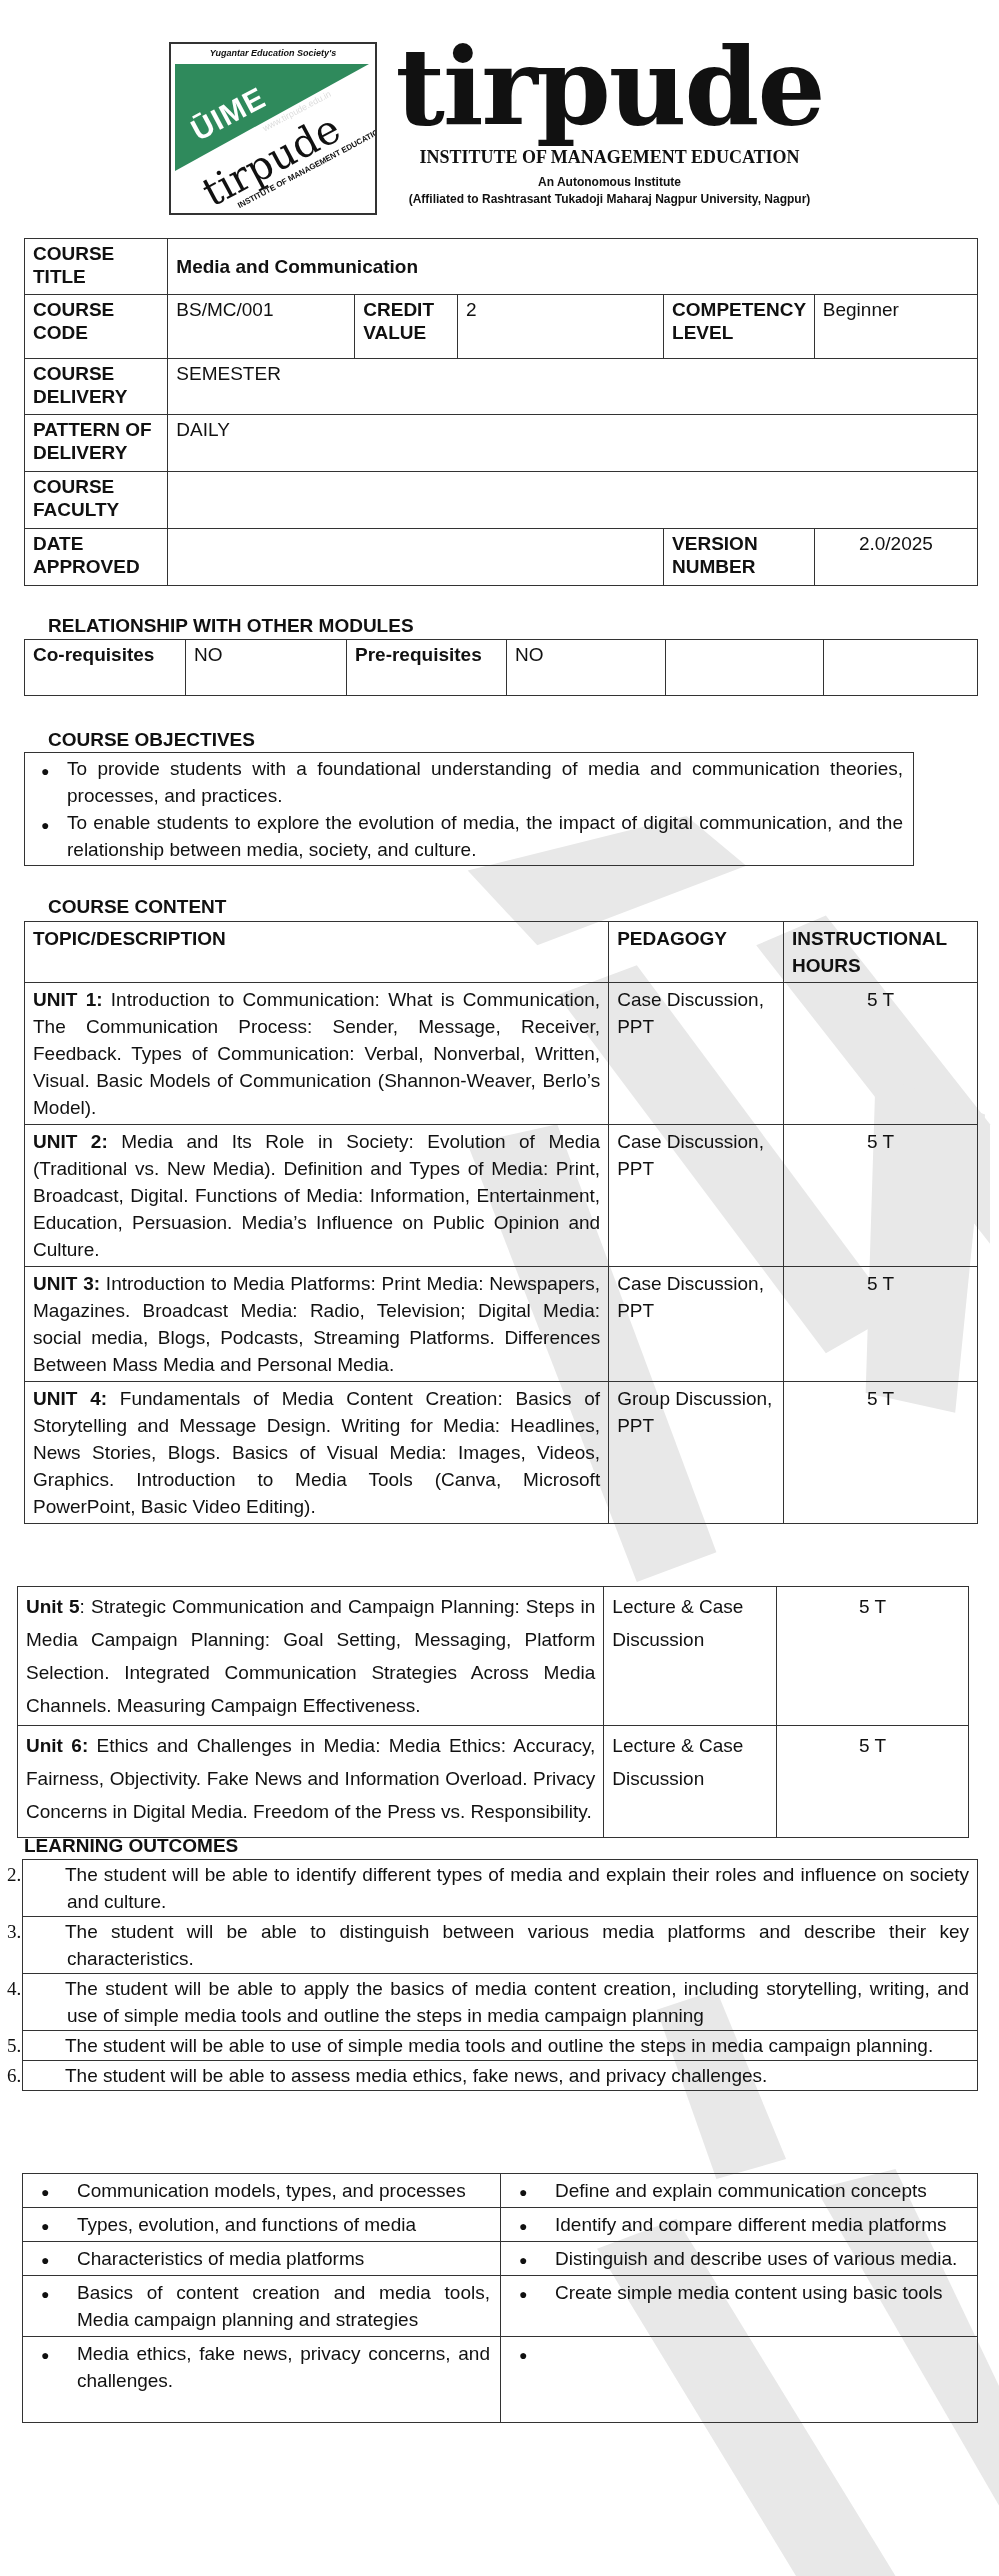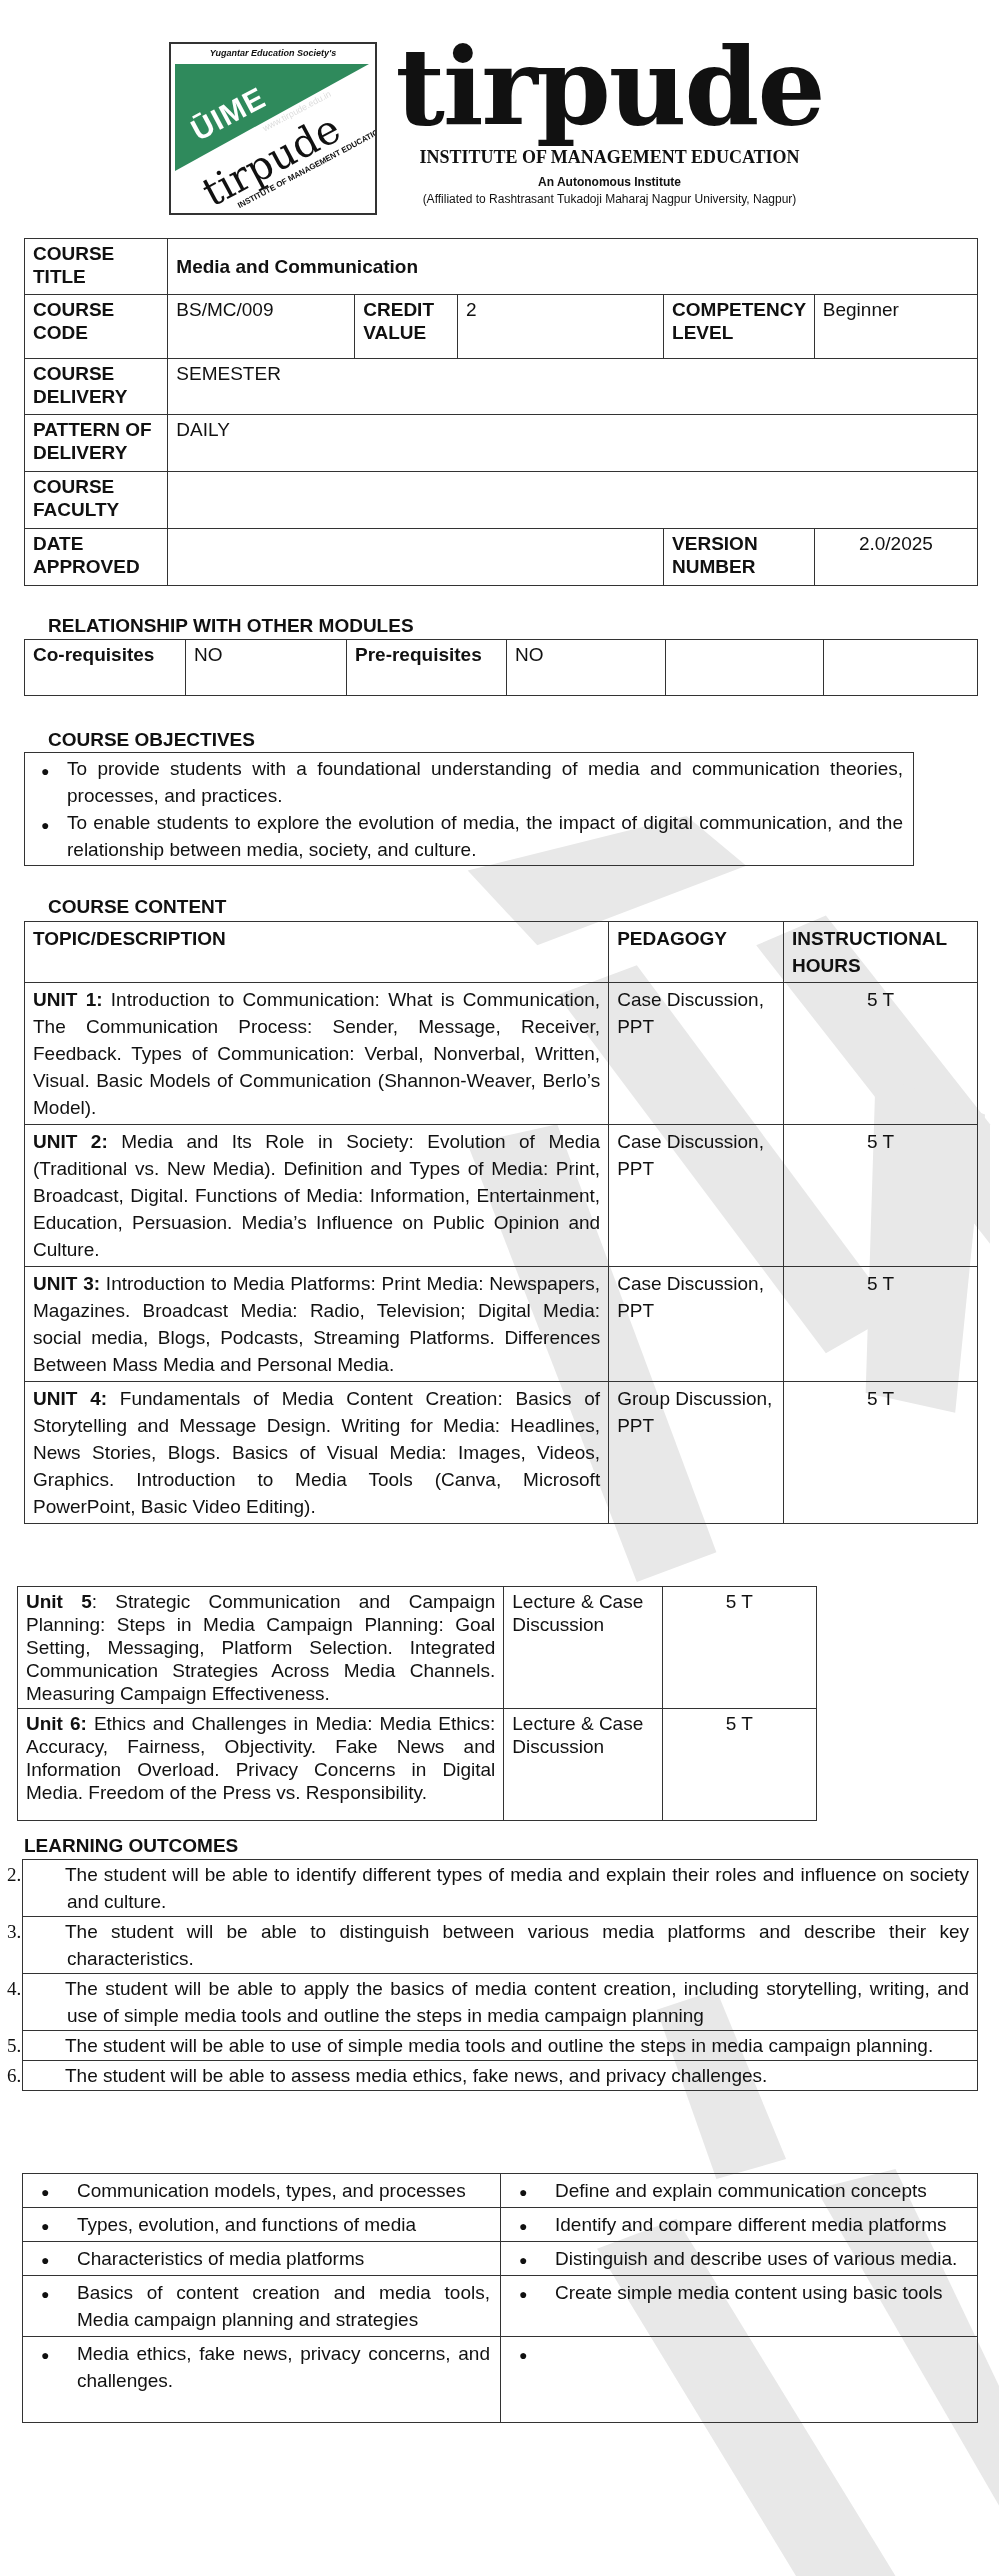--- a/index.html
+++ b/index.html
@@ -17,21 +17,21 @@
   .logo-soc { position: absolute; top: 4px; left: 0; width: 100%; text-align: center; font-size: 9px; font-weight: bold; font-style: italic; }
   .logo-green { position: absolute; left: 4px; top: 20px; width: 194px; height: 107px; background: #2f8a5c; clip-path: polygon(0 0, 100% 0, 0 100%); }
   .logo-vime { position: absolute; left: 18px; top: 52px; color: #fff; font-weight: bold; font-size: 30px; transform: rotate(-28deg); letter-spacing: 1px; }
   .logo-url { position: absolute; left: 88px; top: 62px; color: #ddd; font-size: 9px; transform: rotate(-28deg); }
   .logo-tirpude { position: absolute; left: 26px; top: 92px; font-family: "DejaVu Serif", serif; font-size: 40px; transform: rotate(-28deg); color: #111; }
   .logo-inst { position: absolute; left: 58px; top: 119px; font-size: 8px; font-weight: bold; transform: rotate(-28deg); white-space: nowrap; }
   .brand { position: absolute; left: 224px; top: 0; width: 433px; text-align: center; }
   .brand-name { font-family: "DejaVu Serif", serif; font-weight: bold; font-size: 107px; line-height: 109px; letter-spacing: -2px; color: #111; }
   .brand-inst { font-family: "Liberation Serif", serif; font-weight: bold; font-size: 18px; margin-top: 6px; }
   .brand-auto { font-family: "Liberation Sans Narrow", "Liberation Sans", sans-serif; font-weight: bold; font-size: 12px; margin-top: 6px; }
-  .brand-aff { font-weight: normal; font-size: 12px; margin-top: 2px; }
+  .brand-aff { font-weight: bold; font-size: 12px; margin-top: 2px; }
 
   table { border-collapse: collapse; position: absolute; background: transparent; border-radius: 32px; }
   td, th { border: 1.5px solid #333; vertical-align: top; padding: 3px 8px; text-align: left; font-weight: normal; }
   .b { font-weight: bold; }
   .just { text-align: justify; }
   .center { text-align: center; }
   .sec-title { position: absolute; font-weight: bold; font-size: 19px; }
 
   ul.bul { margin: 0; padding: 0 0 0 38px; }
   ul.bul li { list-style: none; position: relative; text-align: justify; }
@@ -86,21 +86,21 @@
         <col style="width:121px">
         <col style="width:169px">
     </colgroup>
     <tbody>
         <tr style="height:56px">
       <td class="b">COURSE TITLE</td>
       <td colspan="6" class="b" style="vertical-align:middle">Media and Communication</td>
     </tr>
     <tr style="height:64px">
       <td class="b">COURSE CODE</td>
-      <td>BS/MC/009</td>
+      <td>BS/MC/001</td>
       <td class="b">CREDIT VALUE</td>
       <td colspan="2">2</td>
       <td class="b">COMPETENCY LEVEL</td>
       <td>Beginner</td>
     </tr>
     <tr style="height:56px">
       <td class="b">COURSE DELIVERY</td>
       <td colspan="6">SEMESTER</td>
     </tr>
     <tr style="height:57px">
@@ -185,21 +185,21 @@
       <td class="center">5 T</td>
     </tr>
     <tr>
       <td class="just"><span class="b">UNIT 4:</span><span> Fundamentals of Media Content Creation: Basics of Storytelling and Message Design. Writing for Media: Headlines, News Stories, Blogs. Basics of Visual Media: Images, Videos, Graphics. Introduction to Media Tools (Canva, Microsoft PowerPoint, Basic Video Editing).</span></td>
       <td>Group Discussion, PPT</td>
       <td class="center">5 T</td>
     </tr>
   </tbody>
     </table>
 
-  <table style="left:17px; top:1586px; width:800px; line-height:23px;">
+  <table style="left:17px; top:1586px; width:952px; line-height:33px;">
     <colgroup>
         <col style="width:587px">
         <col style="width:173px">
         <col style="width:192px">
       </colgroup>
     <tbody>
         <tr style="height:112px">
       <td class="just"><span class="b">Unit 5</span><span>: Strategic Communication and Campaign Planning: Steps in Media Campaign Planning: Goal Setting, Messaging, Platform Selection. Integrated Communication Strategies Across Media Channels. Measuring Campaign Effectiveness.</span></td>
       <td>Lecture &amp; Case Discussion</td>
       <td class="center">5 T</td>

